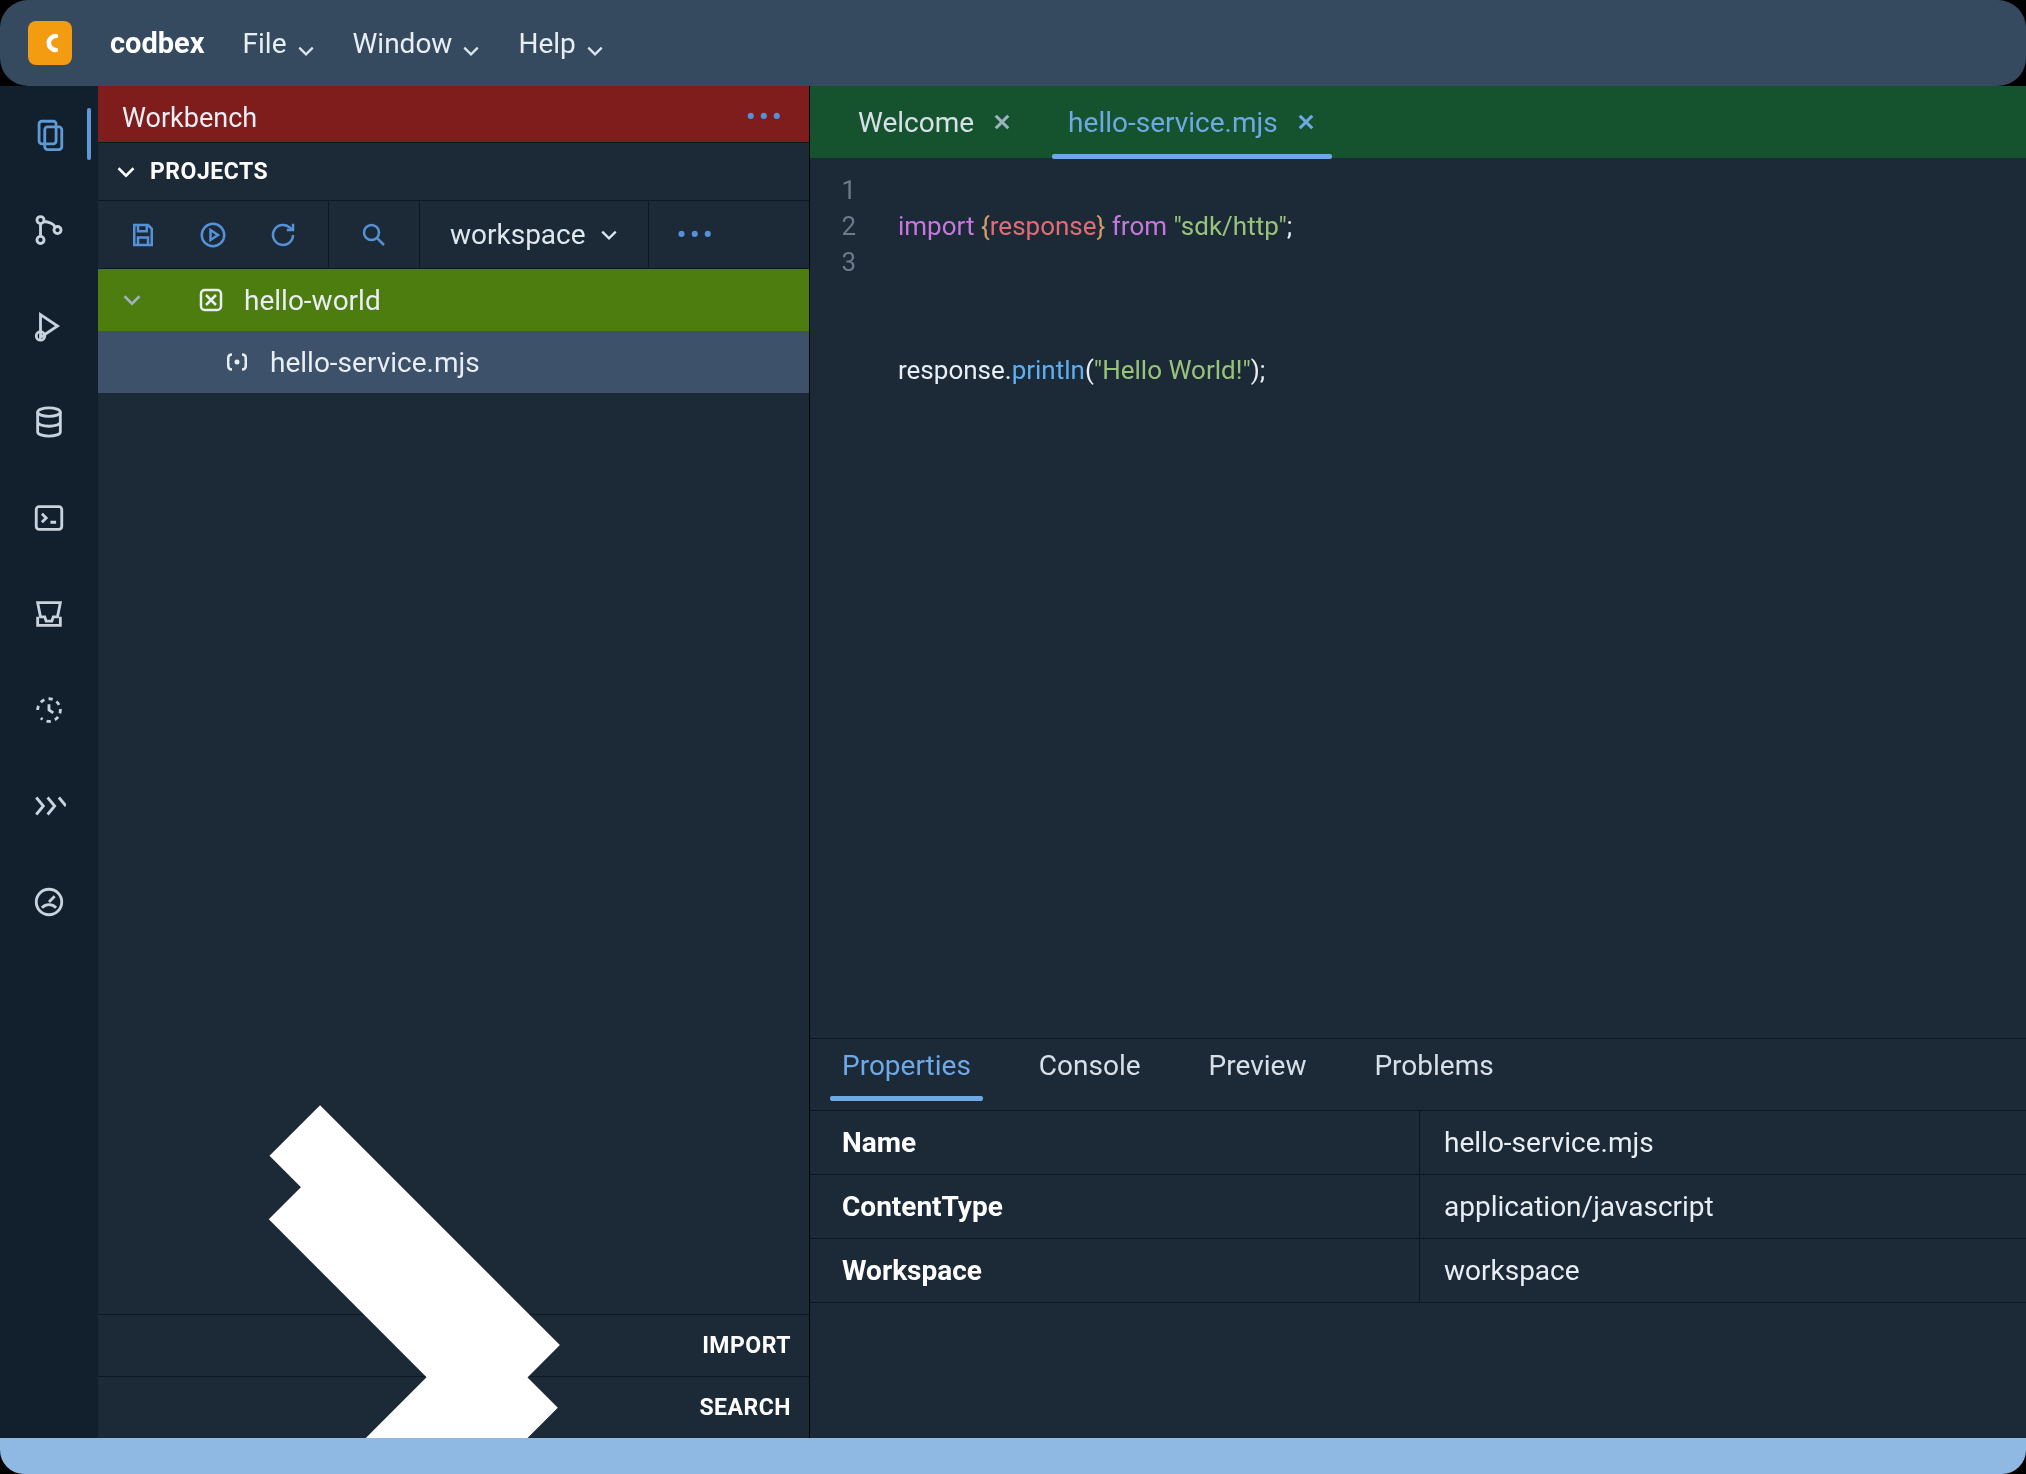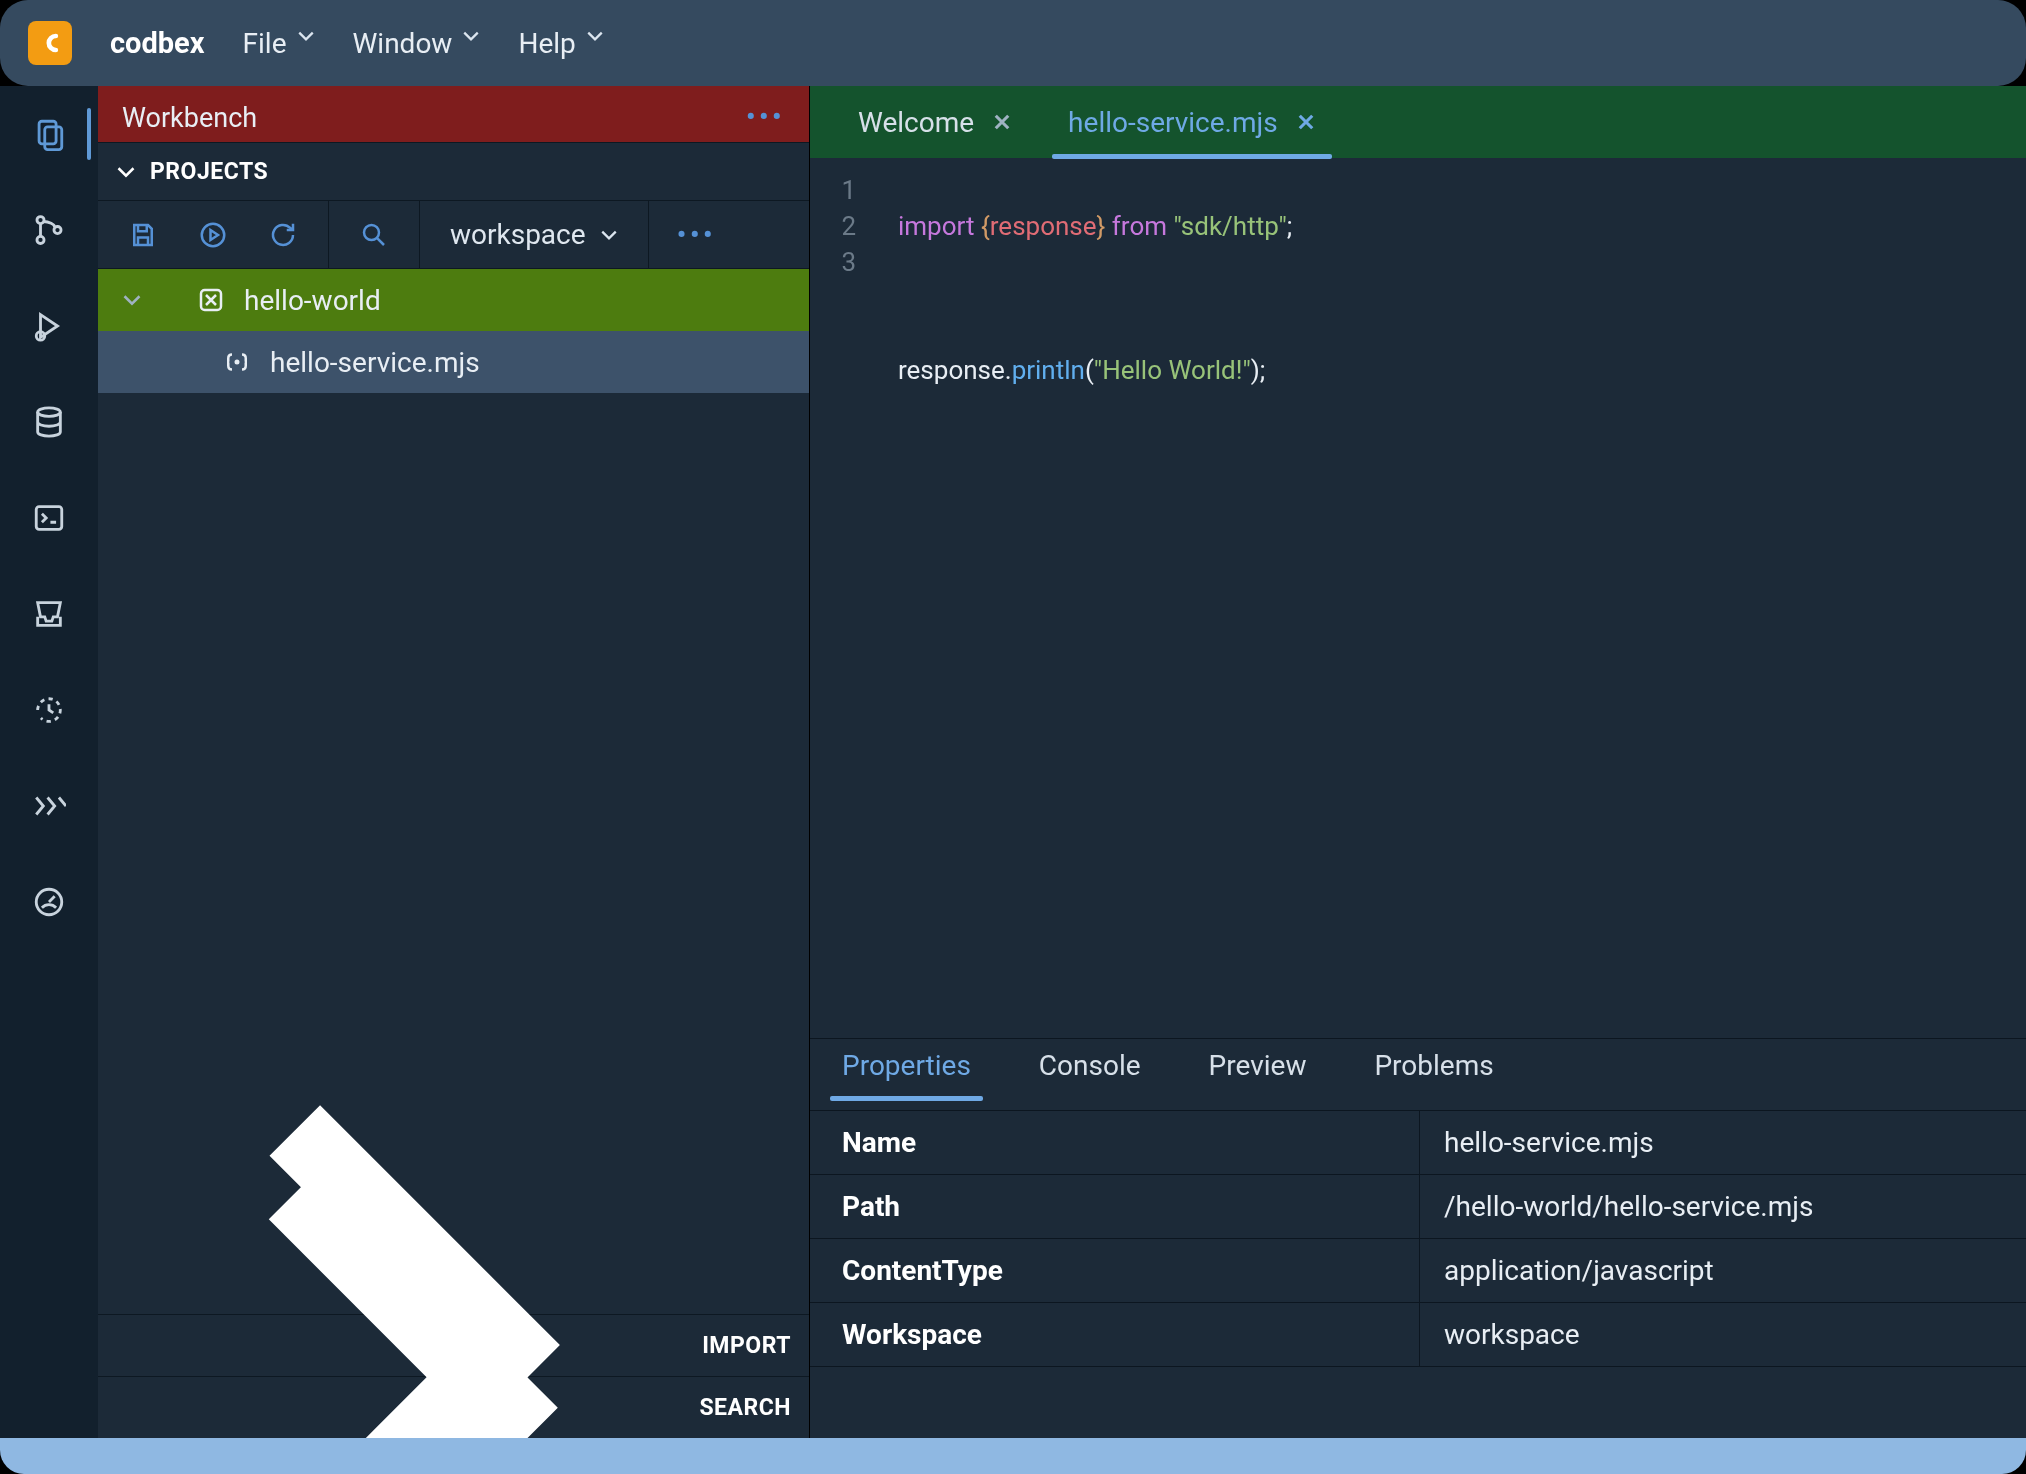--- a/index.html
+++ b/index.html
@@ -4,21 +4,21 @@
 <style>
 * { margin:0; padding:0; box-sizing:border-box; font-family:-apple-system,BlinkMacSystemFont,"Segoe UI",Roboto,sans-serif; }
 body { background:#000; width:2026px; height:1474px; overflow:hidden; }
 
 .app-wrap { width:2026px; height:1474px; background:#000; border-radius:24px; overflow:hidden; display:flex; flex-direction:column; }
 
 .menubar { height:86px; background:#354a5f; display:flex; align-items:center; padding:0 28px; gap:38px;border-radius:28px; }
 .logo { width:44px; height:44px; background:#f39c12; border-radius:8px; display:flex; align-items:center; justify-content:center; }
 .logo svg { width:28px; height:28px; }
 .brand { color:#fff; font-weight:700; font-size:29px; }
-.menu-item { color:#e8eef4; font-size:28px; display:flex; align-items:flex-start; gap:10px; cursor:pointer; }
+.menu-item { color:#e8eef4; font-size:28px; display:flex; align-items:flex-end; gap:10px; cursor:pointer; }
 .chev-down { width:18px; height:18px; }
 .chev-down path { stroke:#dbe5ef; stroke-width:2; fill:none; }
 
 .main-row { flex:1; display:flex; background:#12202d; min-height:0; }
 
 .activity-bar { width:98px; background:#12202d; display:flex; flex-direction:column; align-items:center; padding-top:28px; gap:56px; }
 .activity-bar .ab-item { width:40px; height:40px; display:flex; align-items:center; justify-content:center; cursor:pointer; color:#c8d3dd; }
 .ab-item svg { width:34px; height:34px; }
 .ab-item.first { position:relative; color:#5f99d6; }
 .ab-item.first::after { content:""; position:absolute; right:-22px; top:-6px; bottom:-6px; width:4px; background:#5f99d6; border-radius:2px; }
@@ -308,24 +308,20 @@
           <div class="bp-tab"><span>Console</span></div>
           <div class="bp-tab"><span>Preview</span></div>
           <div class="bp-tab"><span>Problems</span></div>
         </div>
         <div class="prop-table">
           <div class="pt-row">
             <div class="pt-key">Name</div>
             <div class="pt-val">hello-service.mjs</div>
           </div>
           <div class="pt-row">
-            <div class="pt-key">Path</div>
-            <div class="pt-val">/hello-world/hello-service.mjs</div>
-          </div>
-          <div class="pt-row">
             <div class="pt-key">ContentType</div>
             <div class="pt-val">application/javascript</div>
           </div>
           <div class="pt-row">
             <div class="pt-key">Workspace</div>
             <div class="pt-val">workspace</div>
           </div>
         </div>
       </div>
     </div>

